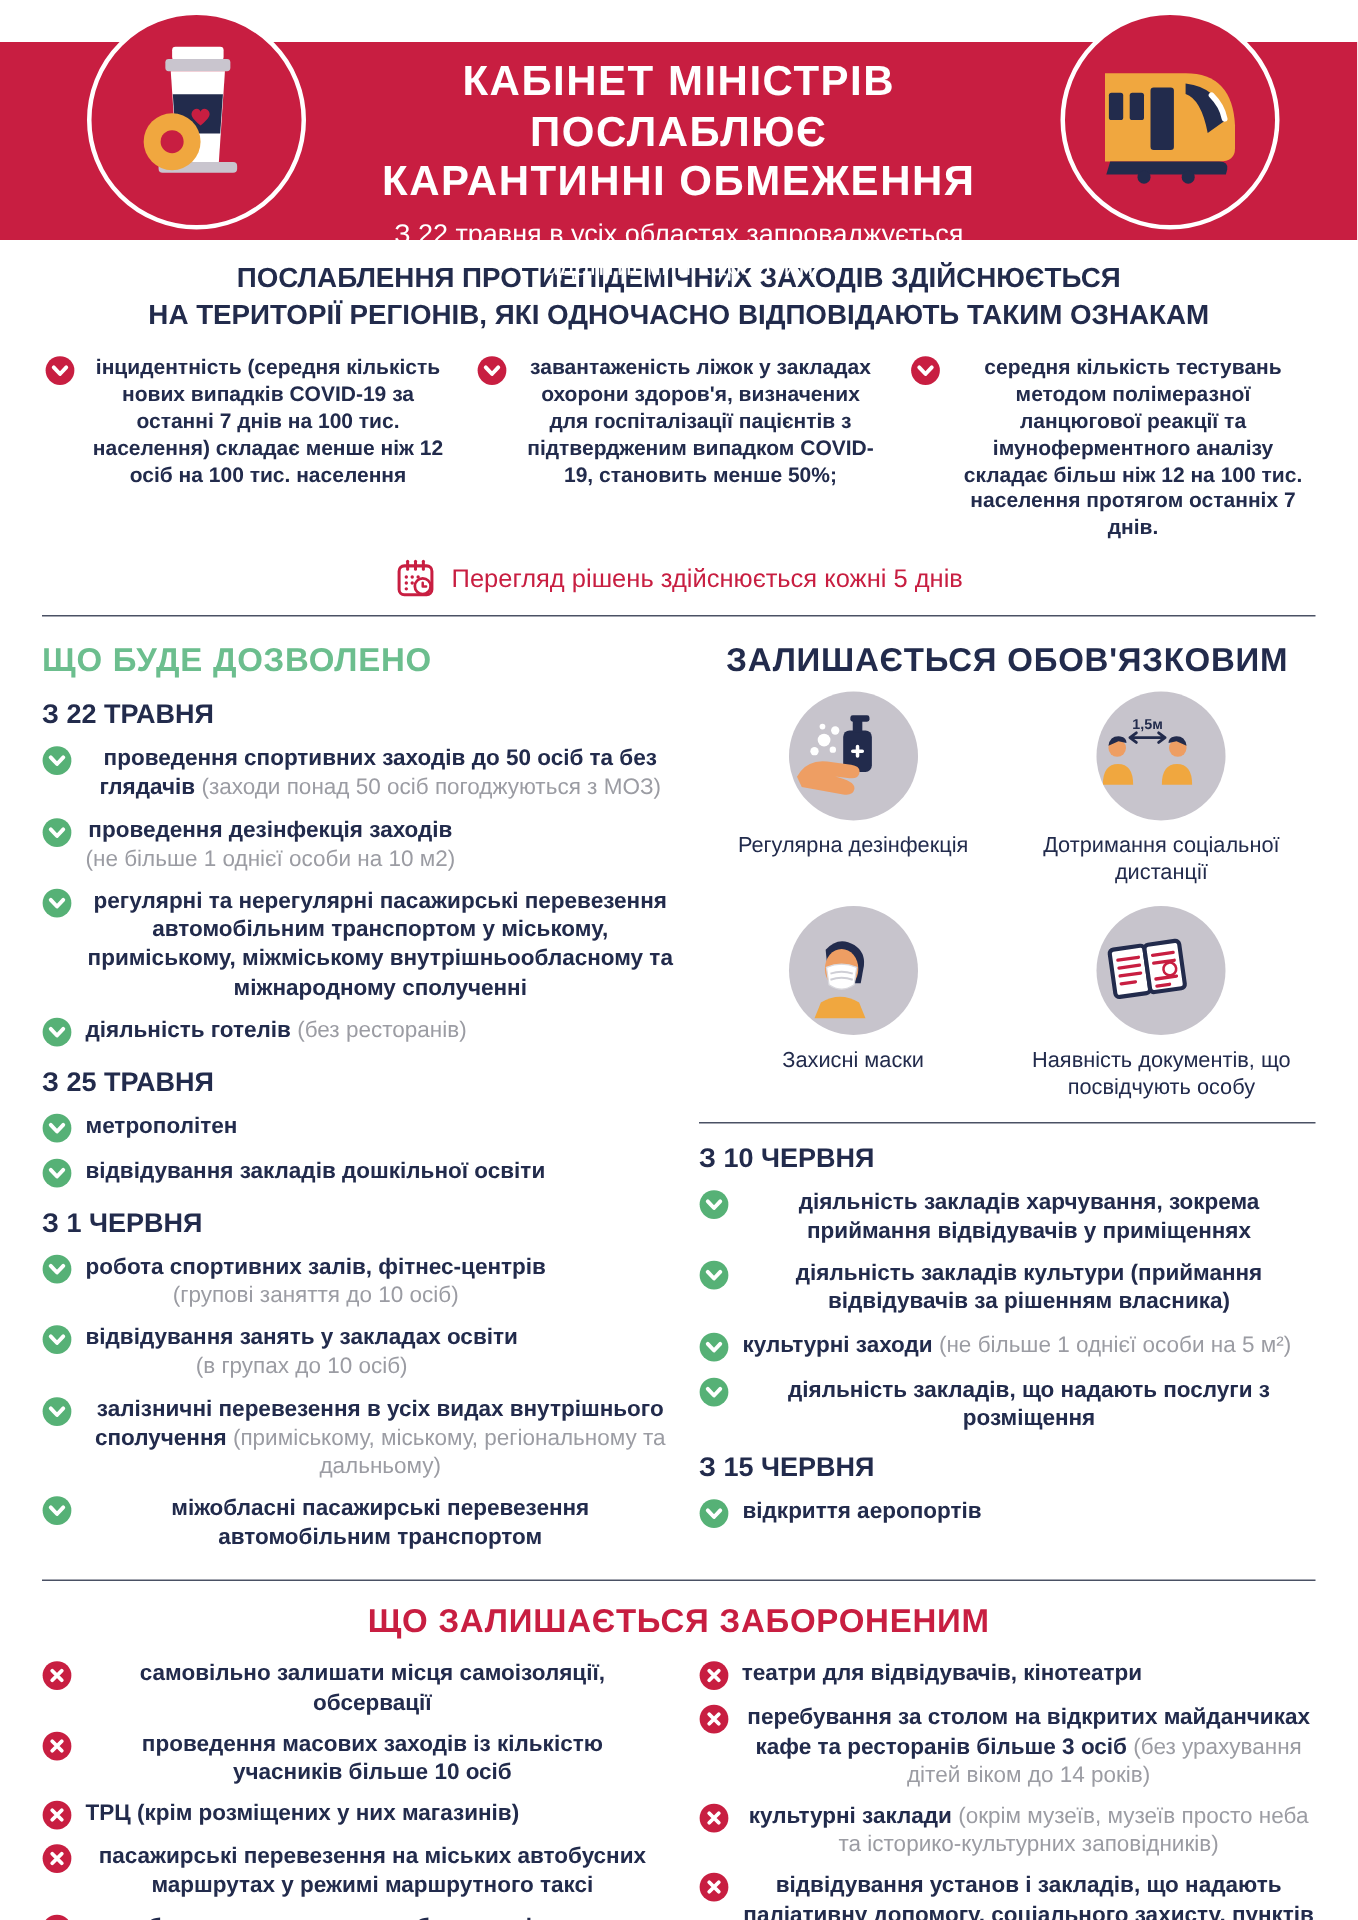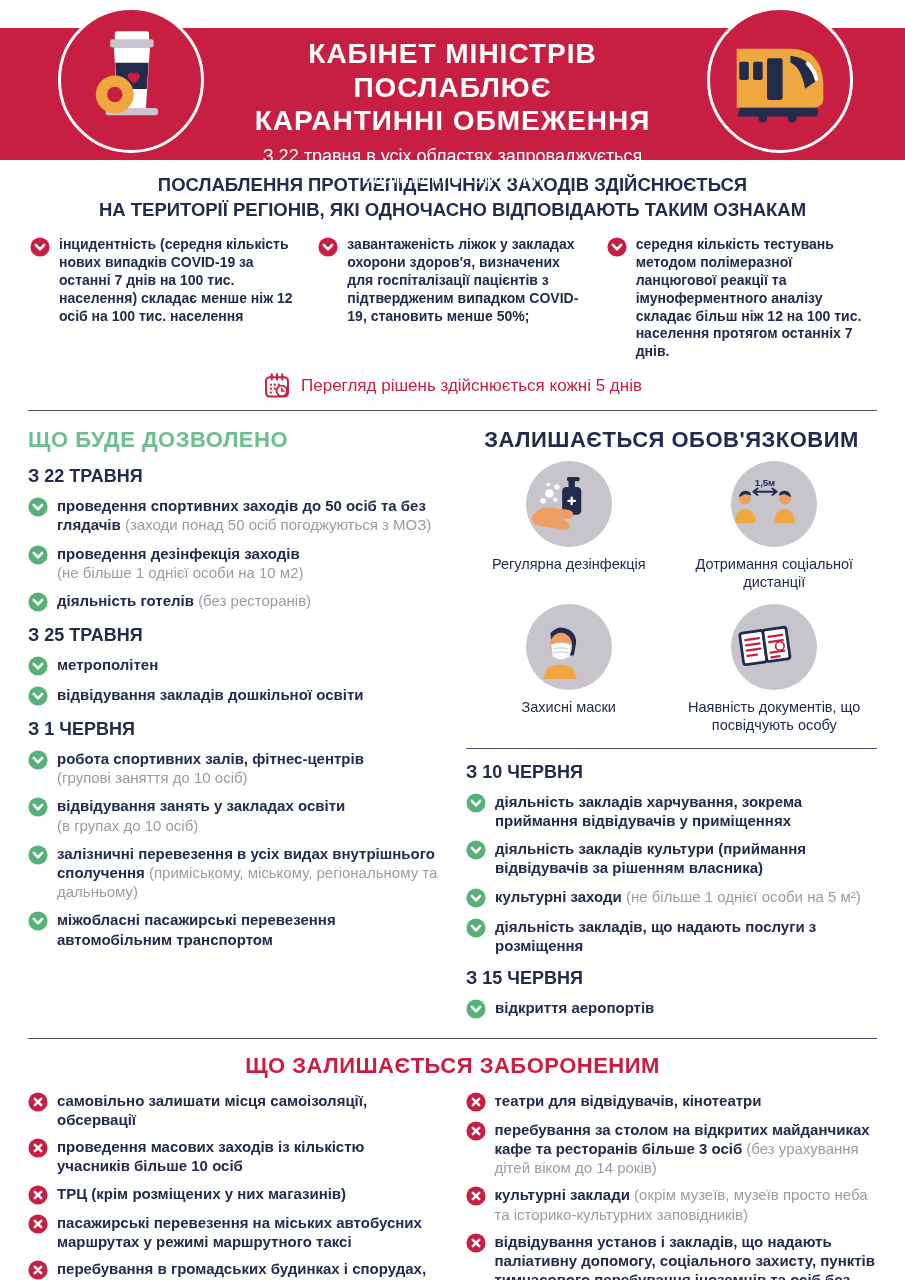--- a/index.html
+++ b/index.html
@@ -33,21 +33,21 @@
   
   .criteria{display:flex;gap:20px;padding:0 30px;margin-top:13px;}
   .criteria > div{flex:1;}
   .criteria .li-text{font-size:14px;}
   .criteria .main{font-weight:normal;}
 
   
   .li{display:flex;align-items:flex-start;gap:9px;margin-bottom:9px;}
   .bullet{flex:0 0 auto;width:20px;height:20px;margin-top:1px;}
   .bullet svg{width:20px;height:20px;display:block;}
-  .li-text{font-size:15px;line-height:1.28;color:var(--navy);}
+  .li-text{font-size:15px;line-height:1.28;color:var(--navy);text-align:center;}
   .li-text .main{font-weight:bold;}
   .note{color:var(--gray-note);font-weight:normal;}
   .note.block{display:block;}
 
   
   .review{display:flex;justify-content:center;align-items:center;gap:10px;margin-top:2px;color:var(--crimson);font-size:17px;}
   .review svg{width:28px;height:28px;display:block;}
 
   .divider{border:none;border-top:1px solid var(--line);margin:10px 28px 0;}
 
@@ -203,20 +203,29 @@
             </span>
             <span class="li-text"><span class="main">проведення дезінфекція заходів</span><span class="note block">(не більше 1 однієї особи на 10 м2)</span></span>
           </div>
           <div class="li">
             <span class="bullet">
               <svg viewBox="0 0 24 24">
                 <circle cx="12" cy="12" r="11.5" fill="#56B176"></circle>
                 <path fill="none" stroke="#fff" stroke-width="3.1" stroke-linecap="round" stroke-linejoin="round" d="M7 9.5 L12 14.8 L17 9.5"></path>
               </svg>
             </span>
+            <span class="li-text"><span class="main">регулярні та нерегулярні пасажирські перевезення автомобільним транспортом у міському, приміському, міжміському внутрішньообласному та міжнародному сполученні</span></span>
+          </div>
+          <div class="li">
+            <span class="bullet">
+              <svg viewBox="0 0 24 24">
+                <circle cx="12" cy="12" r="11.5" fill="#56B176"></circle>
+                <path fill="none" stroke="#fff" stroke-width="3.1" stroke-linecap="round" stroke-linejoin="round" d="M7 9.5 L12 14.8 L17 9.5"></path>
+              </svg>
+            </span>
             <span class="li-text"><span class="main">діяльність готелів</span> <span class="note">(без ресторанів)</span></span>
           </div>
         </div>
 
       <div class="date-h">З 25 ТРАВНЯ</div>
       <div>
           <div class="li">
             <span class="bullet">
               <svg viewBox="0 0 24 24">
                 <circle cx="12" cy="12" r="11.5" fill="#56B176"></circle>

